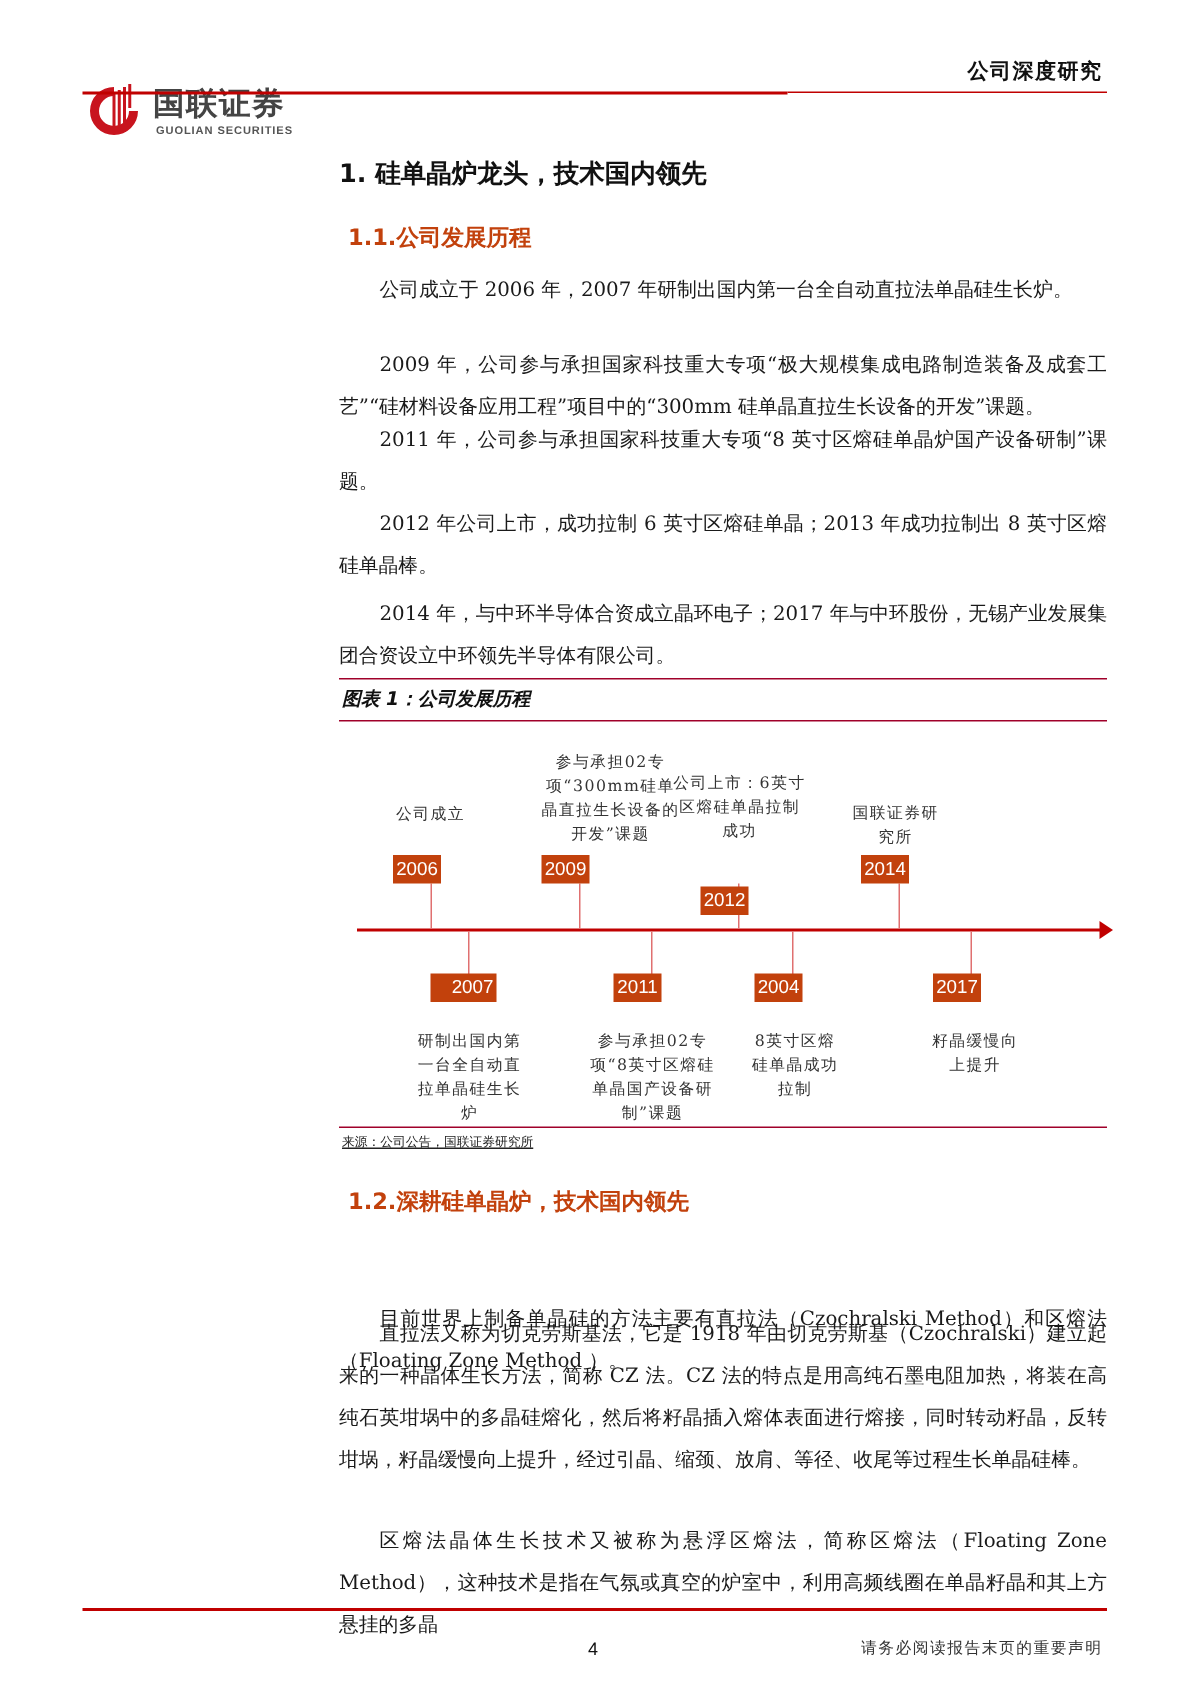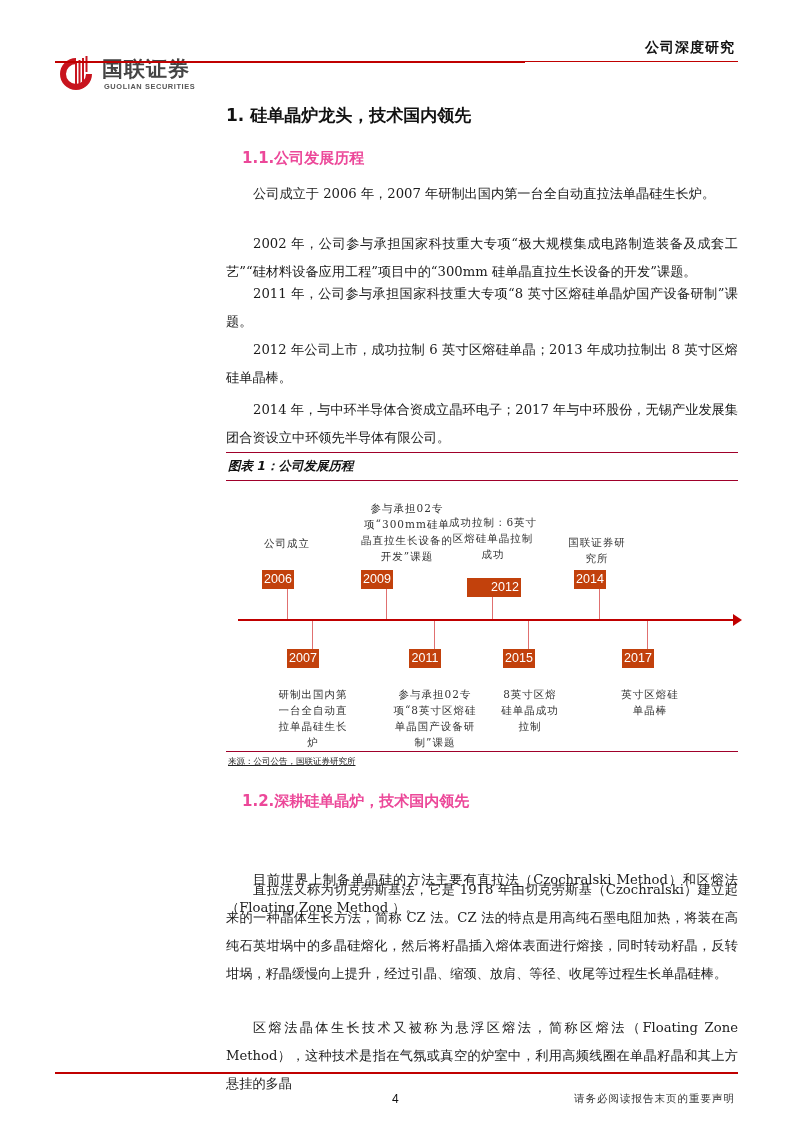--- a/index.html
+++ b/index.html
@@ -13,22 +13,22 @@
   .logo-cn { position:absolute; left:44px; top:1px; font-family:"DejaVu Sans", sans-serif;
              font-weight:bold; font-size:21px; color:#444; letter-spacing:1px; }
   .logo-en { position:absolute; left:46px; top:28px; font-family:"Liberation Sans", sans-serif;
              font-weight:bold; font-size:7.4px; color:#555; letter-spacing:0.6px; }
   .hdr-line-thick { left:55px; top:61px; width:470px; height:2px; background:#c00000; }
   .hdr-line-thin { left:525px; top:61px; width:213px; height:1px; background:#c00000; }
   .hdr-right { right:58px; top:39px; font-family:"DejaVu Sans", sans-serif; font-weight:bold;
                font-size:14px; color:#111; letter-spacing:1px; }
   .h1 { position:absolute; left:226px; top:104px; font-family:"DejaVu Sans", sans-serif;
         font-weight:bold; font-size:17px; color:#111; }
-  .h2 { position:absolute; left:242px; font-family:"DejaVu Sans", sans-serif; font-weight:bold;
-        font-size:15px; color:#ec4899; }
+  .h2 { position:absolute; left:232px; font-family:"DejaVu Sans", sans-serif; font-weight:bold;
+        font-size:15px; color:#c2410c; }
   .para { position:absolute; left:226px; width:512px; font-size:13.2px; line-height:28px;
           text-align:justify; color:#1a1a1a; text-indent:27px; }
 
   
   .fig-top { left:226px; top:452px; width:512px; height:1px; background:#a0002a; }
   .fig-title { left:228px; top:458px; font-family:"DejaVu Sans", sans-serif; font-weight:bold;
                font-style:italic; font-size:12.5px; color:#111; }
   .fig-title-line { left:226px; top:480px; width:512px; height:1px; background:#a0002a; }
   .fig-bottom { left:226px; top:751px; width:512px; height:1px; background:#a0002a; }
   .fig-src { left:228px; top:756px; font-size:8.5px; color:#222;text-decoration:underline; }
@@ -62,21 +62,21 @@
   <span class="logo-en">GUOLIAN SECURITIES</span>
 </div>
 <div class="abs hdr-right">公司深度研究</div>
 <div class="abs hdr-line-thick"></div>
 <div class="abs hdr-line-thin"></div>
 
 <div class="h1">1.  硅单晶炉龙头，技术国内领先</div>
 <div class="h2" style="top:149px;">1.1.公司发展历程</div>
 
 <div class="para" style="top:180px;">公司成立于 2006 年，2007 年研制出国内第一台全自动直拉法单晶硅生长炉。</div>
-<div class="para" style="top:230px;">2002 年，公司参与承担国家科技重大专项“极大规模集成电路制造装备及成套工艺”“硅材料设备应用工程”项目中的“300mm 硅单晶直拉生长设备的开发”课题。</div>
+<div class="para" style="top:230px;">2009 年，公司参与承担国家科技重大专项“极大规模集成电路制造装备及成套工艺”“硅材料设备应用工程”项目中的“300mm 硅单晶直拉生长设备的开发”课题。</div>
 <div class="para" style="top:280px;">2011 年，公司参与承担国家科技重大专项“8 英寸区熔硅单晶炉国产设备研制”课题。</div>
 <div class="para" style="top:336px;">2012 年公司上市，成功拉制 6 英寸区熔硅单晶；2013 年成功拉制出 8 英寸区熔硅单晶棒。</div>
 <div class="para" style="top:396px;">2014 年，与中环半导体合资成立晶环电子；2017 年与中环股份，无锡产业发展集团合资设立中环领先半导体有限公司。</div>
 
 <div class="abs fig-top"></div>
 <div class="abs fig-title">图表 1：公司发展历程</div>
 <div class="abs fig-title-line"></div>
 
 <div>
   <div class="abs axis"></div>
@@ -84,42 +84,42 @@
 
   <div class="stem" style="left:287px; top:589px; height:30px;"></div>
   <div class="yr" style="left:262px; top:570px;">2006</div>
   <div class="ev" style="left:232px; top:535px;">公司成立</div>
 
   <div class="stem" style="left:386px; top:589px; height:30px;"></div>
   <div class="yr" style="left:361px; top:570px;">2009</div>
   <div class="ev" style="left:341px; top:500px; width:92px;margin-left:20px;">参与承担02专项“300mm硅单晶直拉生长设备的开发”课题</div>
 
   <div class="stem" style="left:492px; top:589px; height:30px;"></div>
-  <div class="yr" style="left:467px; top:578px;padding-left:22px;">2012</div>
-  <div class="ev" style="left:448px; top:514px; width:90px;">成功拉制：6英寸区熔硅单晶拉制成功</div>
+  <div class="yr" style="left:467px; top:591px;">2012</div>
+  <div class="ev" style="left:448px; top:514px; width:90px;">公司上市：6英寸区熔硅单晶拉制成功</div>
 
   <div class="stem" style="left:599px; top:589px; height:30px;"></div>
   <div class="yr" style="left:574px; top:570px;">2014</div>
   <div class="ev" style="left:565px; top:534px; width:64px;">国联证券研究所</div>
 
   <div class="stem" style="left:312px; top:621px; height:29px;"></div>
-  <div class="yr" style="left:287px; top:649px;">2007</div>
+  <div class="yr" style="left:287px; top:649px;padding-left:12px;">2007</div>
   <div class="ev" style="left:277px; top:686px; width:72px;">研制出国内第一台全自动直拉单晶硅生长炉</div>
 
   <div class="stem" style="left:434px; top:621px; height:29px;"></div>
   <div class="yr" style="left:409px; top:649px;">2011</div>
   <div class="ev" style="left:391px; top:686px; width:88px;">参与承担02专项“8英寸区熔硅单晶国产设备研制”课题</div>
 
   <div class="stem" style="left:528px; top:621px; height:29px;"></div>
-  <div class="yr" style="left:503px; top:649px;">2015</div>
+  <div class="yr" style="left:503px; top:649px;">2004</div>
   <div class="ev" style="left:500px; top:686px; width:60px;">8英寸区熔硅单晶成功拉制</div>
 
   <div class="stem" style="left:647px; top:621px; height:29px;"></div>
   <div class="yr" style="left:622px; top:649px;">2017</div>
-  <div class="ev" style="left:619px; top:686px; width:62px;">英寸区熔硅单晶棒</div>
+  <div class="ev" style="left:619px; top:686px; width:62px;">籽晶缓慢向上提升</div>
 </div>
 
 <div class="abs fig-bottom"></div>
 <div class="abs fig-src">来源：公司公告，国联证券研究所</div>
 
 <div class="h2" style="top:792px;">1.2.深耕硅单晶炉，技术国内领先</div>
 <div class="para" style="top:826px;margin-top:40px;">目前世界上制备单晶硅的方法主要有直拉法（Czochralski Method）和区熔法（Floating Zone Method ）。</div>
 <div class="para" style="top:876px;">直拉法又称为切克劳斯基法，它是 1918 年由切克劳斯基（Czochralski）建立起来的一种晶体生长方法，简称 CZ 法。CZ 法的特点是用高纯石墨电阻加热，将装在高纯石英坩埚中的多晶硅熔化，然后将籽晶插入熔体表面进行熔接，同时转动籽晶，反转坩埚，籽晶缓慢向上提升，经过引晶、缩颈、放肩、等径、收尾等过程生长单晶硅棒。</div>
 <div class="para" style="top:1014px;">区熔法晶体生长技术又被称为悬浮区熔法，简称区熔法（Floating Zone Method），这种技术是指在气氛或真空的炉室中，利用高频线圈在单晶籽晶和其上方悬挂的多晶</div>
 

